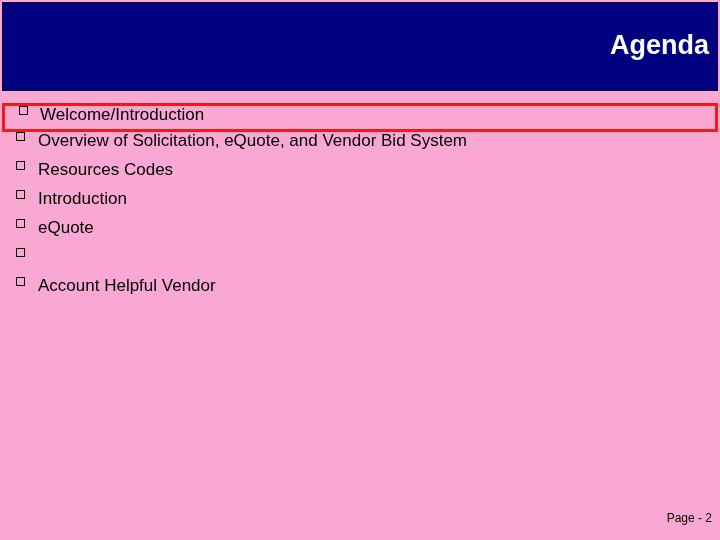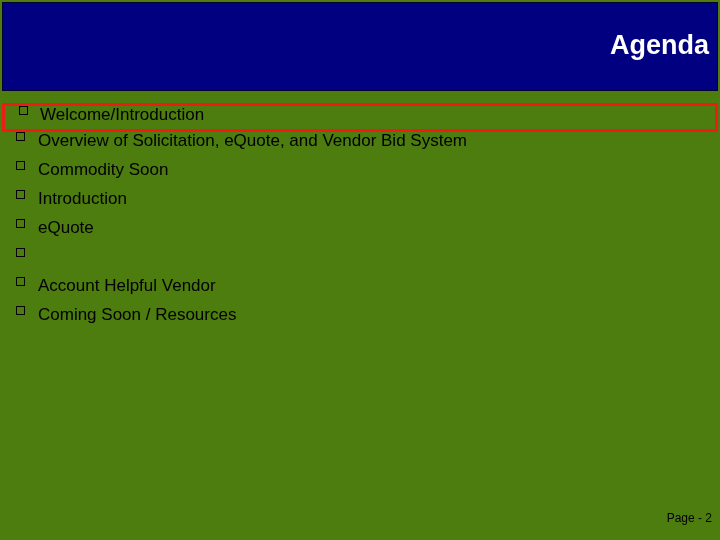--- a/index.html
+++ b/index.html
@@ -13,21 +13,21 @@
     height: 540px;
     overflow: hidden;
     font-family: "Liberation Sans", sans-serif;
     position: relative;
   }
 
   .slide {
     position: relative;
     width: 720px;
     height: 540px;
-    background: #4d7c0f;
+    background: #f9a8d4;
   }
 
   
   .title-banner {
     position: absolute;
     left: 2px;
     top: 2px;
     width: 716px;
     height: 89px;
     background: #000080;
@@ -132,21 +132,21 @@
       <span class="marker">
           <span class="sq"></span>
         </span>
       <span class="label">Overview of Solicitation, eQuote, and Vendor Bid System</span>
     </div>
 
     <div class="bullet-row">
       <span class="marker">
           <span class="sq"></span>
         </span>
-      <span class="label">Commodity Soon</span>
+      <span class="label">Resources Codes</span>
     </div>
 
     <div class="bullet-row">
       <span class="marker">
           <span class="sq"></span>
         </span>
       <span class="label">Introduction</span>
     </div>
 
     <div class="bullet-row">
@@ -162,24 +162,18 @@
         </span>
     </div>
 
     <div class="bullet-row">
       <span class="marker">
           <span class="sq"></span>
         </span>
       <span class="label">Account Helpful Vendor</span>
     </div>
 
-    <div class="bullet-row">
-      <span class="marker">
-          <span class="sq"></span>
-        </span>
-      <span class="label">Coming Soon / Resources</span>
-    </div>
 
   </div>
 
   <div class="footer">Page - 2</div>
 
 </div>
 
 </body></html>

